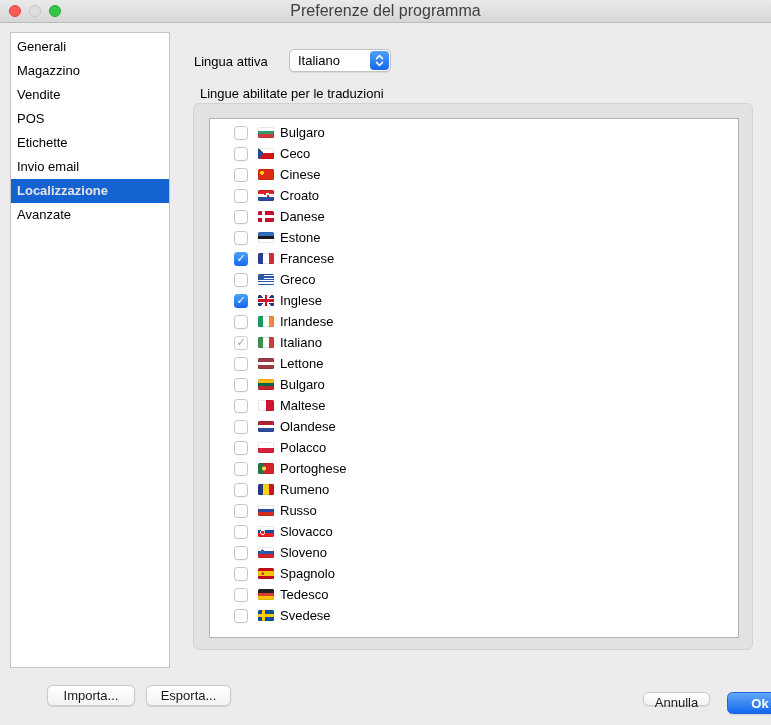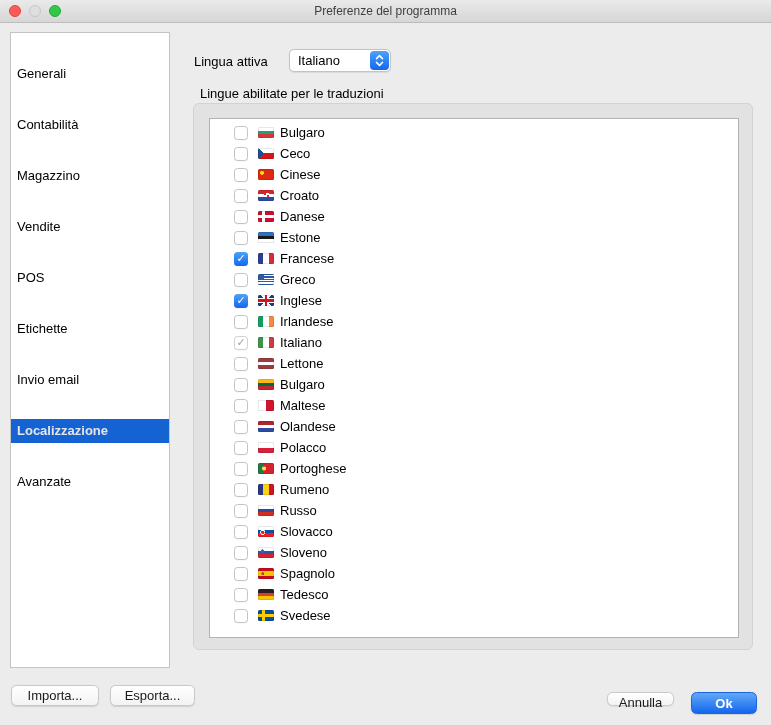--- a/index.html
+++ b/index.html
@@ -15,29 +15,29 @@
     position:absolute;left:0;top:0;width:771px;height:22px;
     background:linear-gradient(#eaeaea,#d6d6d6);
     border-bottom:1px solid #bcbcbc;
     border-radius:5px 5px 0 0;
   }
   .traffic{position:absolute;left:9px;top:5px;display:flex;gap:8px;}
   .tl{width:12px;height:12px;border-radius:50%;box-sizing:border-box;}
   .tl.red{background:#fc5b57;border:0.5px solid #e1443d;}
   .tl.gray{background:#dedede;border:0.5px solid #c6c6c6;}
   .tl.green{background:#33c748;border:0.5px solid #26a935;}
-  .win-title{text-align:center;line-height:22px;color:#3f3f3f;font-size:12px;}
+  .win-title{text-align:center;line-height:22px;color:#3f3f3f;font-size:16px;}
 
   
   .sidebar{
     position:absolute;left:10px;top:32px;width:160px;height:636px;
     background:#fff;border:1px solid #c4c4c4;box-sizing:border-box;
     padding-top:2px;
   }
-  .side-item{height:24px;line-height:24px;padding-left:6px;white-space:nowrap;margin-top:27px;}
+  .side-item{height:24px;line-height:24px;padding-left:6px;white-space:nowrap;}
   .side-item.selected{background:var(--accent,#1563d2);color:#e5e5e5;font-weight:bold;}
 
   
   .active-row{position:absolute;left:194px;top:49px;height:24px;display:flex;align-items:center;}
   .popup{
     position:absolute;left:289px;top:49px;width:102px;height:23px;
     background:#fff;border:1px solid #c3c3c3;border-radius:5px;
     box-sizing:border-box;box-shadow:0 0.5px 1px rgba(0,0,0,.08);
   }
   .popup-value{position:absolute;left:8px;top:0;line-height:21px;}
@@ -104,21 +104,21 @@
   .flag-se{background:linear-gradient(to right,transparent 27%,#fecc02 27% 42%,transparent 42%),linear-gradient(to bottom,transparent 38%,#fecc02 38% 62%,transparent 62%),linear-gradient(#0a4f9c,#0a4f9c);}
   .flag-de{background:linear-gradient(#26211f 33%,#dd3c32 33% 66%,#f5c500 66%);}
 
   
   .btn{
     position:absolute;box-sizing:border-box;height:21px;
     background:linear-gradient(#ffffff,#f3f3f3);
     border:1px solid #c9c9c9;border-radius:5.5px;
     font-family:inherit;font-size:13px;color:#1a1a1a;
     box-shadow:0 0.5px 1px rgba(0,0,0,.12);
-    padding:0;line-height:19px;text-align:center;
+    padding:0;line-height:19px;text-align:center;margin-left:36px;
   }
   .btn-import{left:11px;top:685px;width:88px;}
   .btn-export{left:110px;top:685px;width:85px;}
   .btn-cancel{left:607px;top:692px;width:67px;height:14px;}
   .btn-ok{
     left:691px;top:692px;width:66px;height:22px;
     background:linear-gradient(var(--ok-blue-top,#62a8f7),var(--ok-blue-bottom,#1467ee));
     border:1px solid #1a64dd;color:#fff;font-weight:bold;
   }
 </style>
@@ -130,23 +130,20 @@
     <span class="tl red"></span>
     <span class="tl gray"></span>
     <span class="tl green"></span>
   </div>
   <div class="win-title">Preferenze del programma</div>
 </div>
 
 <div class="sidebar" id="sidebar">
     <div class="side-item">
     <span class="side-label">Generali</span>
-  </div>
-    <div class="side-item">
-    <span class="side-label">Contabilità</span>
   </div>
     <div class="side-item">
     <span class="side-label">Magazzino</span>
   </div>
     <div class="side-item">
     <span class="side-label">Vendite</span>
   </div>
     <div class="side-item">
     <span class="side-label">POS</span>
   </div>

